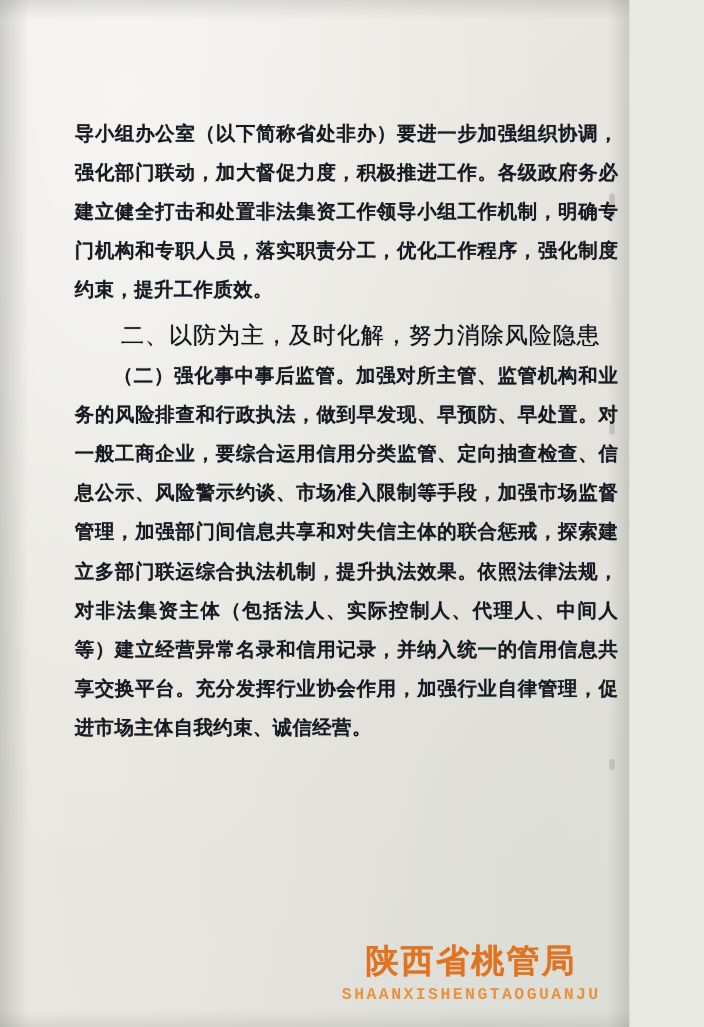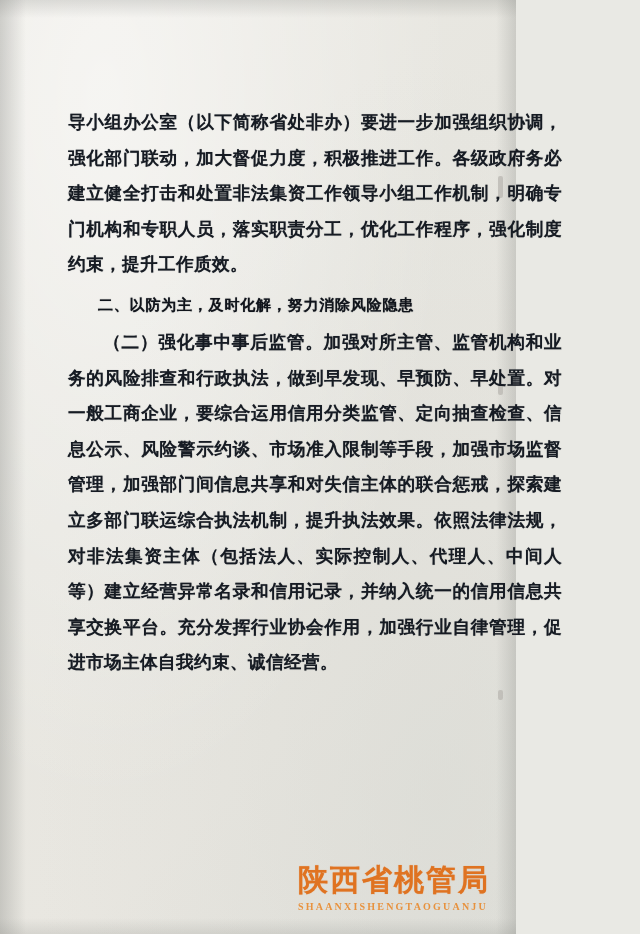--- a/index.html
+++ b/index.html
@@ -8,21 +8,21 @@
   }
   body {
     width: 640px;
     height: 934px;
     background: #e9e9e4;
     font-family: "DejaVu Sans", sans-serif;
     overflow: hidden;
   }
   #page {
     position: relative;
-    width: 516px;
+    width: 572px;
     height: 934px;
     background: linear-gradient(135deg, #eceae4 0%, #e7e6e0 40%, #e9e7e1 70%, #e4e3dd 100%);
     box-sizing: border-box;
   }
   
   #page::before {
     content: "";
     position: absolute;
     inset: 0;
     background:
@@ -90,55 +90,55 @@
     text-justify: inter-ideograph;
     color: #161b23;
     font-weight: 600;
     text-shadow: 0 0 0.7px rgba(22,27,35,0.55);
   }
   p.indent {
     text-indent: 2em;
   }
   p.heading {
     margin: 4px 0 2px 0;
-    font-size: 15px;
+    font-size: 21px;
     line-height: 36px;
     letter-spacing: 0.8px;
     text-indent: 2em;
-    font-weight: 700;
+    font-weight: 400;
     color: #10141b;
     text-shadow: 0 0 0.9px rgba(16,20,27,0.7);
   }
   
   #stamp {
     position: absolute;
     right: 26px;
     bottom: 22px;
-    text-align: left;
+    text-align: center;
     line-height: 1;
     pointer-events: none;
     margin-top: 19px;
   }
   #stamp .stamp-cn {
     font-size: 30px;
     font-weight: 700;
     letter-spacing: 2px;
     color: #e06a12;
     opacity: 0.92;
     font-family: "DejaVu Sans", sans-serif;
     text-shadow: 0 0 1px rgba(224,106,18,0.6);
   }
   #stamp .stamp-py {
     margin-top: 7px;
-    font-size: 10px;
+    font-size: 15px;
     font-weight: 700;
     letter-spacing: 2.2px;
     color: #e98a2e;
     opacity: 0.9;
-    font-family: Liberation Serif, serif;
+    font-family: Liberation Mono, monospace;
   }
 </style>
 </head>
 <body>
 
 <div id="page">
 
   <div class="edge-top"></div>
   <div class="edge-left"></div>
   <div class="edge-right"></div>

